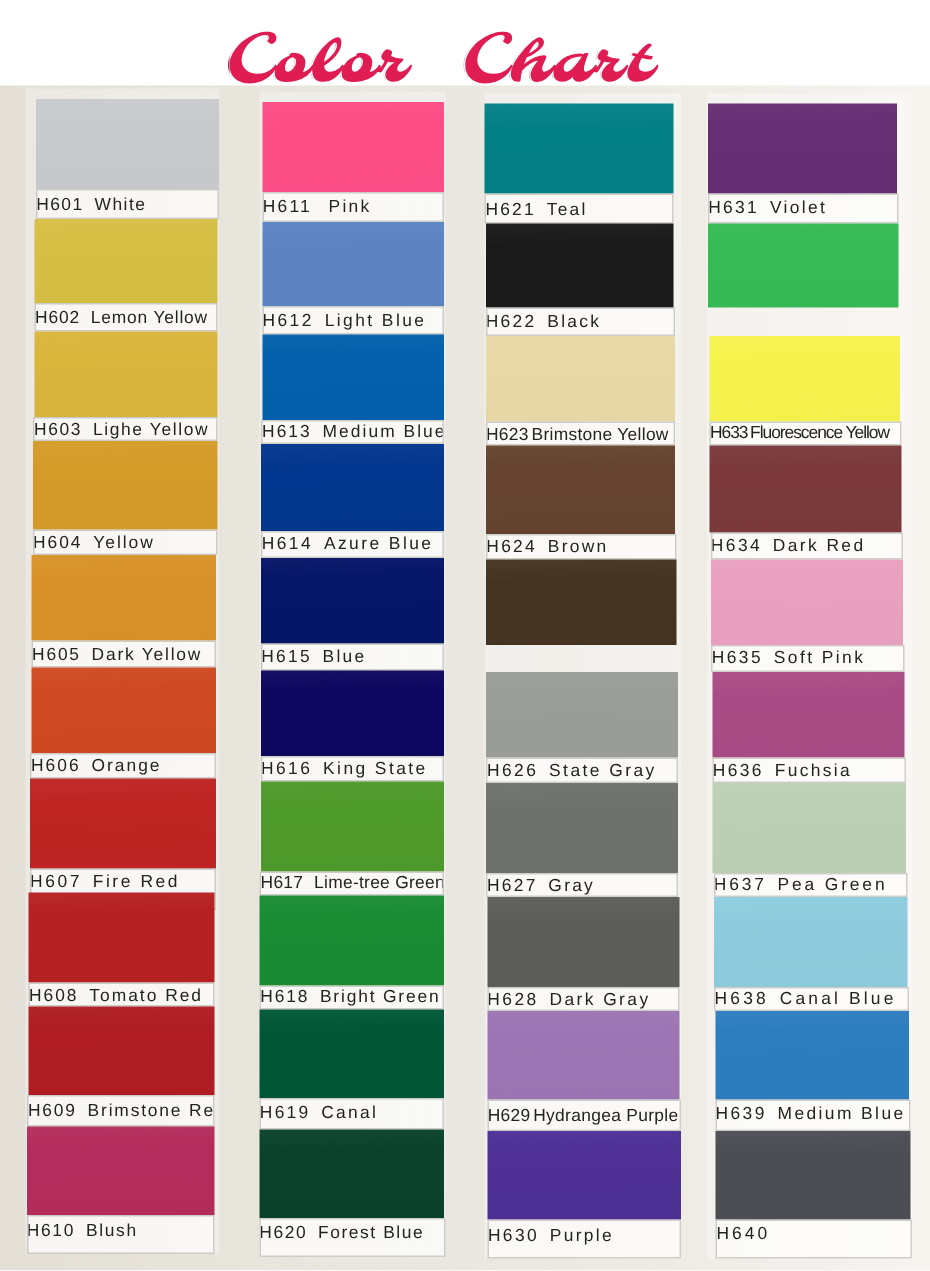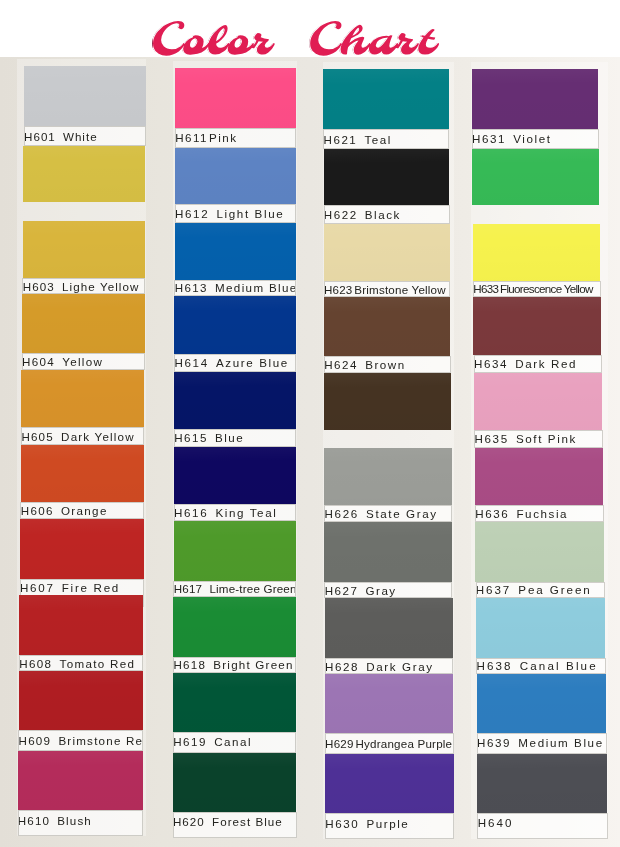--- a/index.html
+++ b/index.html
@@ -42,20 +42,23 @@
 
     <div class="swatch" style="left: 24.1px; top: 9px; width: 121.8px; height: 60px; background-color: rgb(200, 202, 205);">
         <i></i>
       </div>
     <div class="label" style="left:23.8px;top:69.0px;width:121.8px;height:20.0px;letter-spacing:0.99px">
         <span class="row" style="left:-0.7px;top:3.5px"><span>H601</span><span style="margin-left:7.2px">White</span></span>
       </div>
     <div class="swatch" style="left: 23.4px; top: 89px; width: 122.1px; height: 56px; background-color: rgb(214, 191, 68);">
         <i></i>
       </div>
+    <div class="label" style="left:23.1px;top:145.0px;width:122.2px;height:19.0px;letter-spacing:0.55px">
+        <span class="row" style="left:-0.7px;top:3.0px"><span>H602</span><span style="margin-left:7.2px">Lemon Yellow</span></span>
+      </div>
     <div class="swatch" style="left: 22.7px; top: 164px; width: 122.5px; height: 57px; background-color: rgb(217, 181, 60);">
         <i></i>
       </div>
     <div class="label" style="left:22.4px;top:221.0px;width:122.6px;height:16.0px;letter-spacing:1.09px">
         <span class="row" style="left:-0.7px;top:1.5px"><span>H603</span><span style="margin-left:7.2px">Lighe Yellow</span></span>
       </div>
     <div class="swatch" style="left: 22px; top: 237px; width: 122.8px; height: 58.5px; background-color: rgb(213, 155, 41);">
         <i></i>
       </div>
     <div class="label" style="left:21.7px;top:295.5px;width:122.9px;height:17.5px;letter-spacing:1.32px">
@@ -95,21 +98,21 @@
         <i></i>
       </div>
     <div class="label" style="left:17.5px;top:753.0px;width:125.0px;height:26.0px;letter-spacing:1.13px">
         <span class="row" style="left:-0.7px;top:3.8px"><span>H610</span><span style="margin-left:7.2px">Blush</span></span>
       </div>
 
     <div class="swatch" style="left: 175px; top: 10.5px; width: 120.6px; height: 60px; background-color: rgb(253, 77, 135);">
         <i></i>
       </div>
     <div class="label" style="left:174.9px;top:70.5px;width:120.7px;height:20.0px;letter-spacing:1.49px">
-        <span class="row" style="left:-0.7px;top:3.5px"><span>H611</span><span style="margin-left:1px">Pink</span></span>
+        <span class="row" style="left:-0.7px;top:3.5px"><span>H611</span><span style="margin-left:11px">Pink</span></span>
       </div>
     <div class="swatch" style="left: 174.7px; top: 90.5px; width: 120.9px; height: 56px; background-color: rgb(93, 131, 195);">
         <i></i>
       </div>
     <div class="label" style="left:174.7px;top:146.5px;width:121.1px;height:19.0px;letter-spacing:1.63px">
         <span class="row" style="left:-0.7px;top:3.0px"><span>H612</span><span style="margin-left:7.2px">Light Blue</span></span>
       </div>
     <div class="swatch" style="left: 174.5px; top: 165.5px; width: 121.3px; height: 57px; background-color: rgb(4, 96, 172);">
         <i></i>
       </div>
@@ -125,21 +128,21 @@
     <div class="swatch" style="left: 174px; top: 314.5px; width: 122px; height: 57px; background-color: rgb(5, 21, 103);">
         <i></i>
       </div>
     <div class="label" style="left:173.9px;top:371.5px;width:122.2px;height:18.0px;letter-spacing:1.49px">
         <span class="row" style="left:-0.7px;top:2.5px"><span>H615</span><span style="margin-left:7.2px">Blue</span></span>
       </div>
     <div class="swatch" style="left: 173.8px; top: 389.5px; width: 122.4px; height: 57px; background-color: rgb(14, 7, 96);">
         <i></i>
       </div>
     <div class="label" style="left:173.7px;top:446.5px;width:122.5px;height:17.0px;letter-spacing:1.62px">
-        <span class="row" style="left:-0.7px;top:2.0px"><span>H616</span><span style="margin-left:7.2px">King Teal</span></span>
+        <span class="row" style="left:-0.7px;top:2.0px"><span>H616</span><span style="margin-left:7.2px">King State</span></span>
       </div>
     <div class="swatch" style="left: 173.5px; top: 463.5px; width: 122.7px; height: 60px; background-color: rgb(78, 154, 42);">
         <i></i>
       </div>
     <div class="label" style="left:173.4px;top:523.5px;width:122.9px;height:16.0px;letter-spacing:0.19px">
         <span class="row" style="left:-0.7px;top:1.5px"><span>H617</span><span style="margin-left:7.2px">Lime-tree Green</span></span>
       </div>
     <div class="swatch" style="left: 173.3px; top: 539.5px; width: 123.1px; height: 60px; background-color: rgb(26, 140, 52);">
         <i></i>
       </div>

